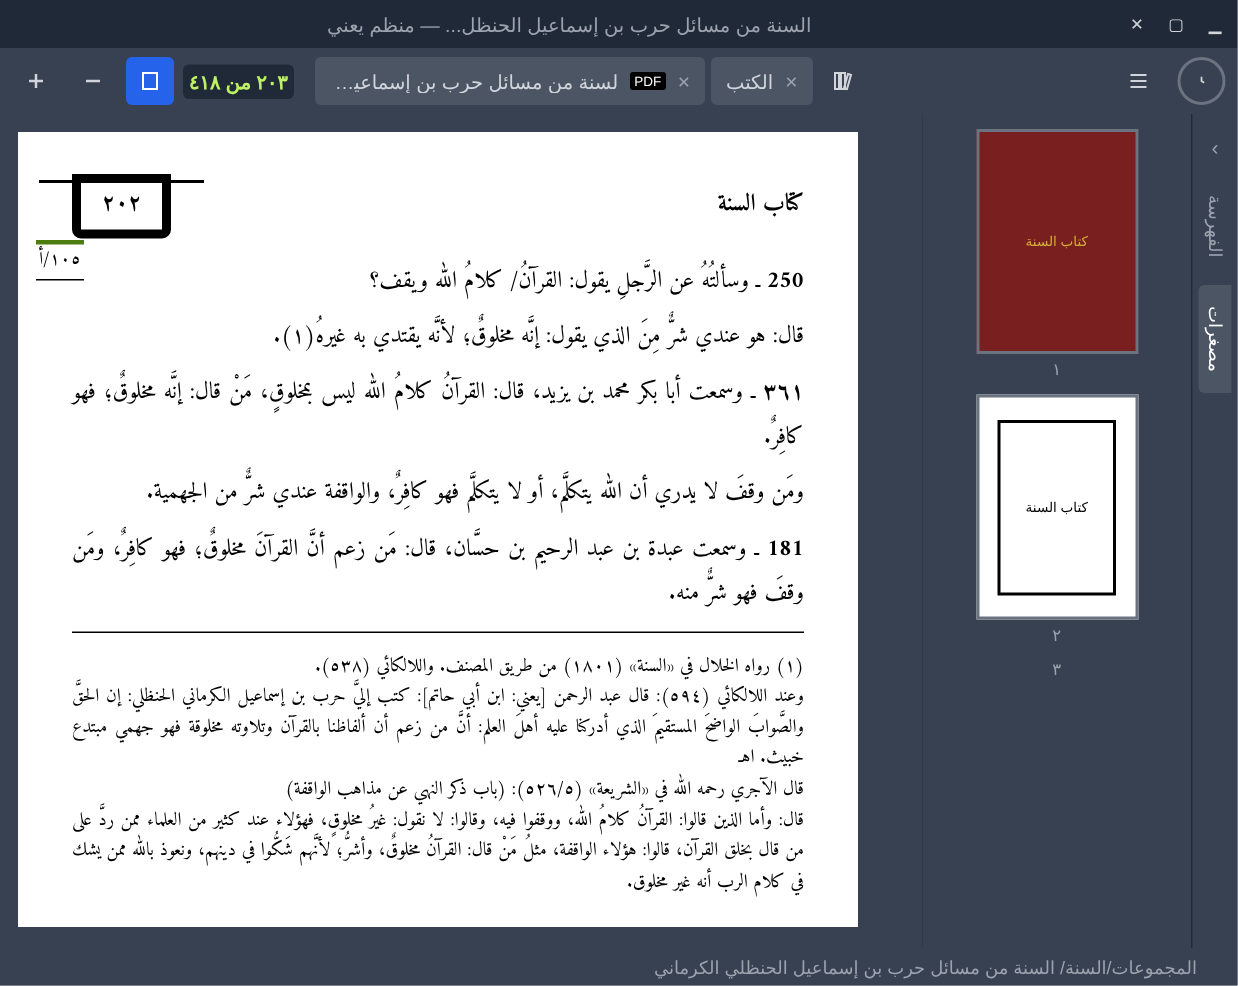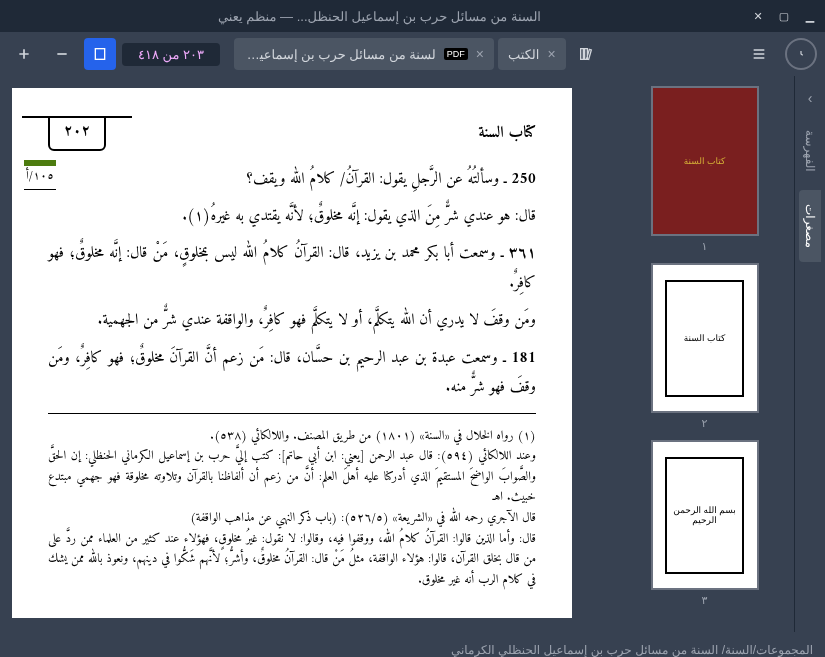--- a/index.html
+++ b/index.html
@@ -33,23 +33,23 @@
   direction: ltr;
 }
 .tbtn {
   width: 32px; height: 32px;
   display: flex; align-items: center; justify-content: center;
   border-radius: 4px; cursor: pointer;
   color: #d1d5db;
 }
 .tbtn.blue { background: #2563eb; color: #fff; }
 .page-indicator {
-  background: #1f2937; color: #f0abfc;
-  padding: 4px 16px; border-radius: 4px;
-  font-size: 13px; direction: rtl;
+  background: #1f2937; color: #bef264;
+  padding: 4px 4px; border-radius: 4px;
+  font-size: 13px; direction: rtl; font-weight: bold;
 }
 .tabs { display: flex; gap: 4px; flex: 1; margin: 0 8px; }
 .tab {
   background: #4b5563; height: 32px;
   display: flex; align-items: center;
   padding: 0 10px; gap: 8px;
   border-radius: 4px; cursor: pointer;
   font-size: 13px; direction: rtl;
   max-width: 260px;
 }
@@ -77,29 +77,29 @@
   font-family: 'Traditional Arabic', 'Amiri', serif;
   direction: rtl;
   font-size: 15.5px;
   line-height: 1.9;
   position: relative;
   overflow: hidden;
 }
 .page .header-row { display:flex; justify-content:space-between; align-items:center; margin-bottom: 14px; }
 .page .book-title { font-size: 16px; font-weight: bold; }
 .page .pg-badge {
-  border: 2px solid #000000; padding: 0 14px 2px; font-size: 15px; font-weight: bold;
+  border: 6px solid #000000; padding: 0 14px 2px; font-size: 15px; font-weight: bold;
   border-radius: 0 0 6px 6px; position: relative;
 }
 .page .pg-badge::before, .page .pg-badge::after {
   content: ''; position: absolute; top: -2px; width: 28px; height: 2px; background: #000;
 }
 .page .pg-badge::before { right: 100%; }
 .page .pg-badge::after { left: 100%; }
-.page .side-note { position: absolute; top: 72px; left: 12px; font-size: 12px; border-top: 6px solid #4d7c0f; border-bottom: 1px solid #000; padding: 0 2px; }
+.page .side-note { position: absolute; top: 72px; left: 12px; font-size: 12px; border-top: 3px solid #4d7c0f; border-bottom: 1px solid #000; padding: 0 2px; }
 .page p { margin-bottom: 8px; text-align: justify; }
 .page .entry { font-weight: bold; display: inline; }
 .page hr { border: none; border-top: 1px solid #000; margin: 10px 0 6px; }
 .page .footnote { font-size: 12.5px; line-height: 1.65; margin-top: 12px; }
 
 .thumbs {
   width: 180px;
   background: #374151;
   border-right: 1px solid #1f2937;
   padding: 10px 12px;
@@ -129,22 +129,22 @@
   writing-mode: vertical-rl;
   padding: 14px 4px; font-size: 12px;
   cursor: pointer; color: #9ca3af;
   border-radius: 4px 0 0 4px;
 }
 .side-tab.active { background: #4b5563; color: #fff; }
 .side-tabs .chev { font-size: 14px; color: #9ca3af; padding: 6px; cursor: pointer; }
 
 .statusbar {
   height: 25px; background: #374151;
-  display: flex; align-items: flex-end;
-  padding: 0 12px; font-size: 12px; color: #9ca3af;
+  display: flex; align-items: center;
+  padding: 0 27px; font-size: 12px; color: #9ca3af;
   direction: rtl;
 }
 
 svg { width: 16px; height: 16px; }
 </style>
 </head>
 <body>
 
 <div class="titlebar">
   <div class="controls">
@@ -230,23 +230,20 @@
       <div class="timg">كتاب السنة</div>
       <div class="tnum">١</div>
     </div>
     <div class="thumb">
       <div class="timg">
           <div class="inner-border">كتاب السنة</div>
         </div>
       <div class="tnum">٢</div>
     </div>
     <div class="thumb">
-      <div class="timg">
-          <div class="inner-border">بسم الله الرحمن الرحيم</div>
-        </div>
       <div class="tnum">٣</div>
     </div>
   </div>
 
   <div class="side-tabs">
     <div class="chev">‹</div>
     <div class="side-tab">الفهرسة</div>
     <div class="side-tab active">مصغرات</div>
   </div>
 

